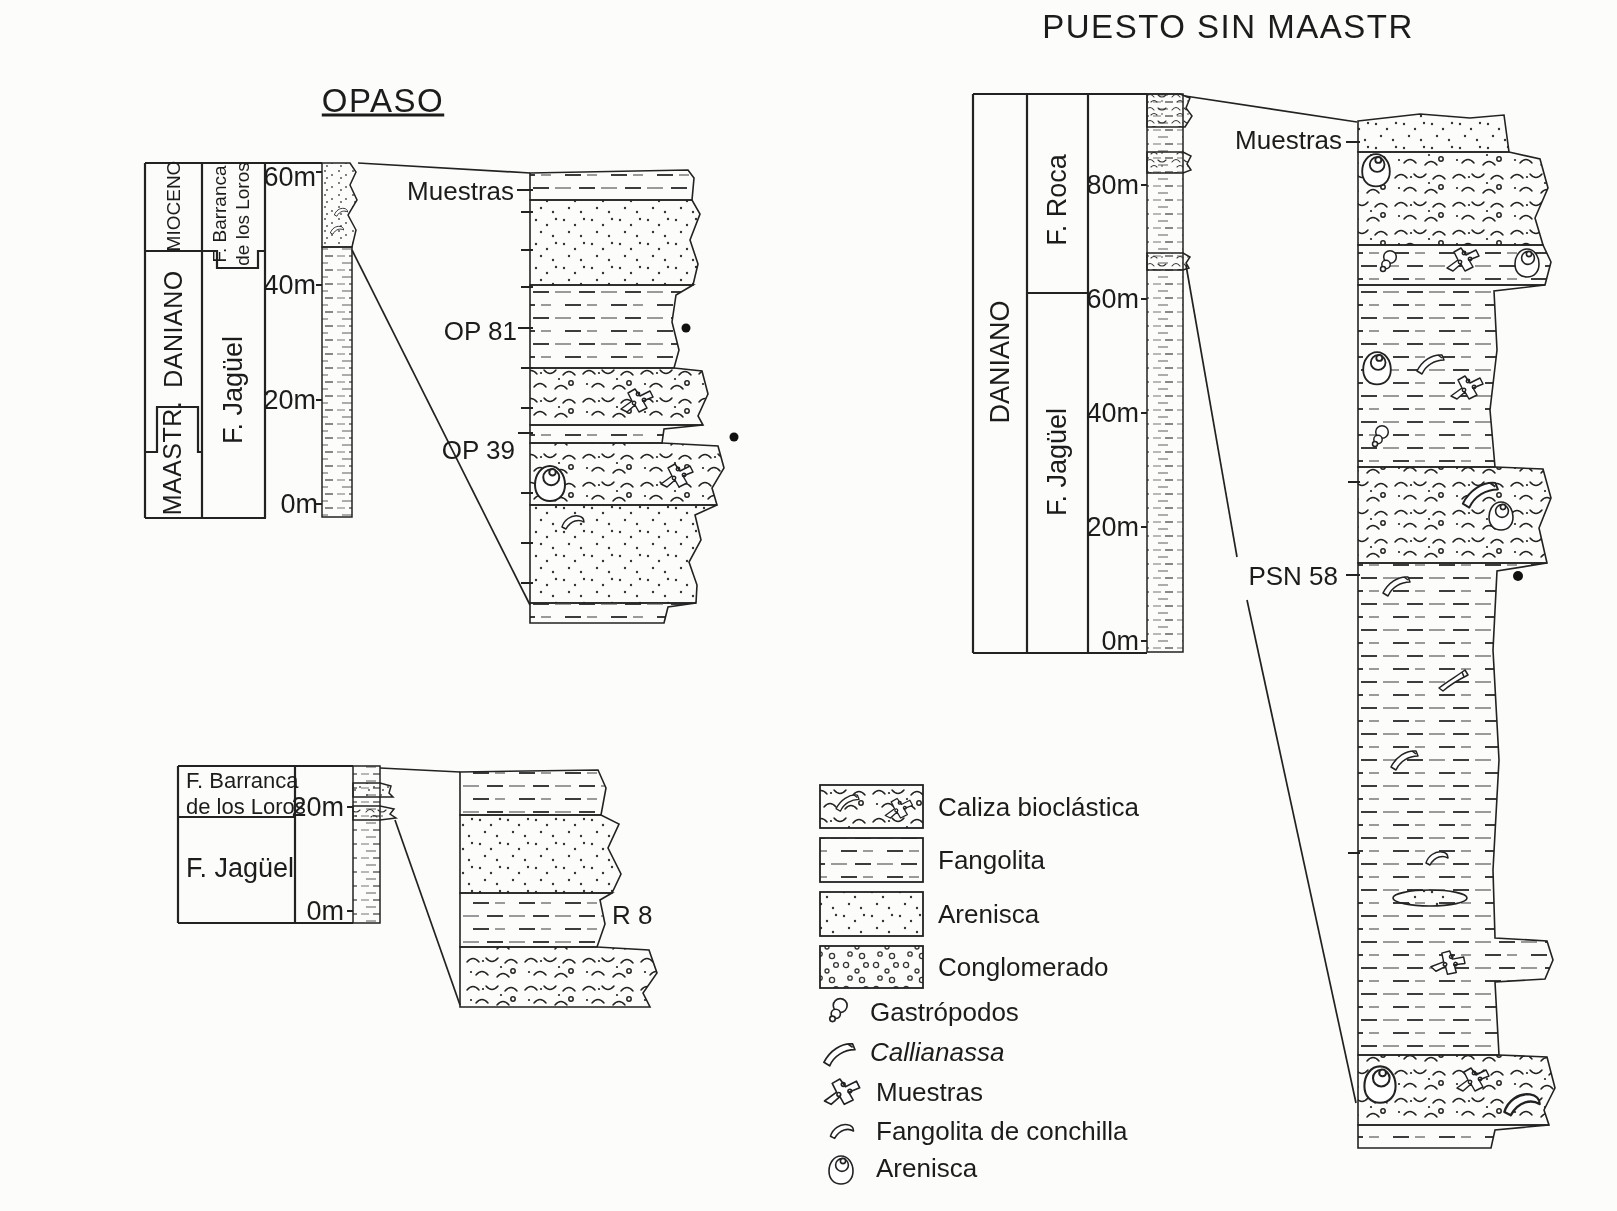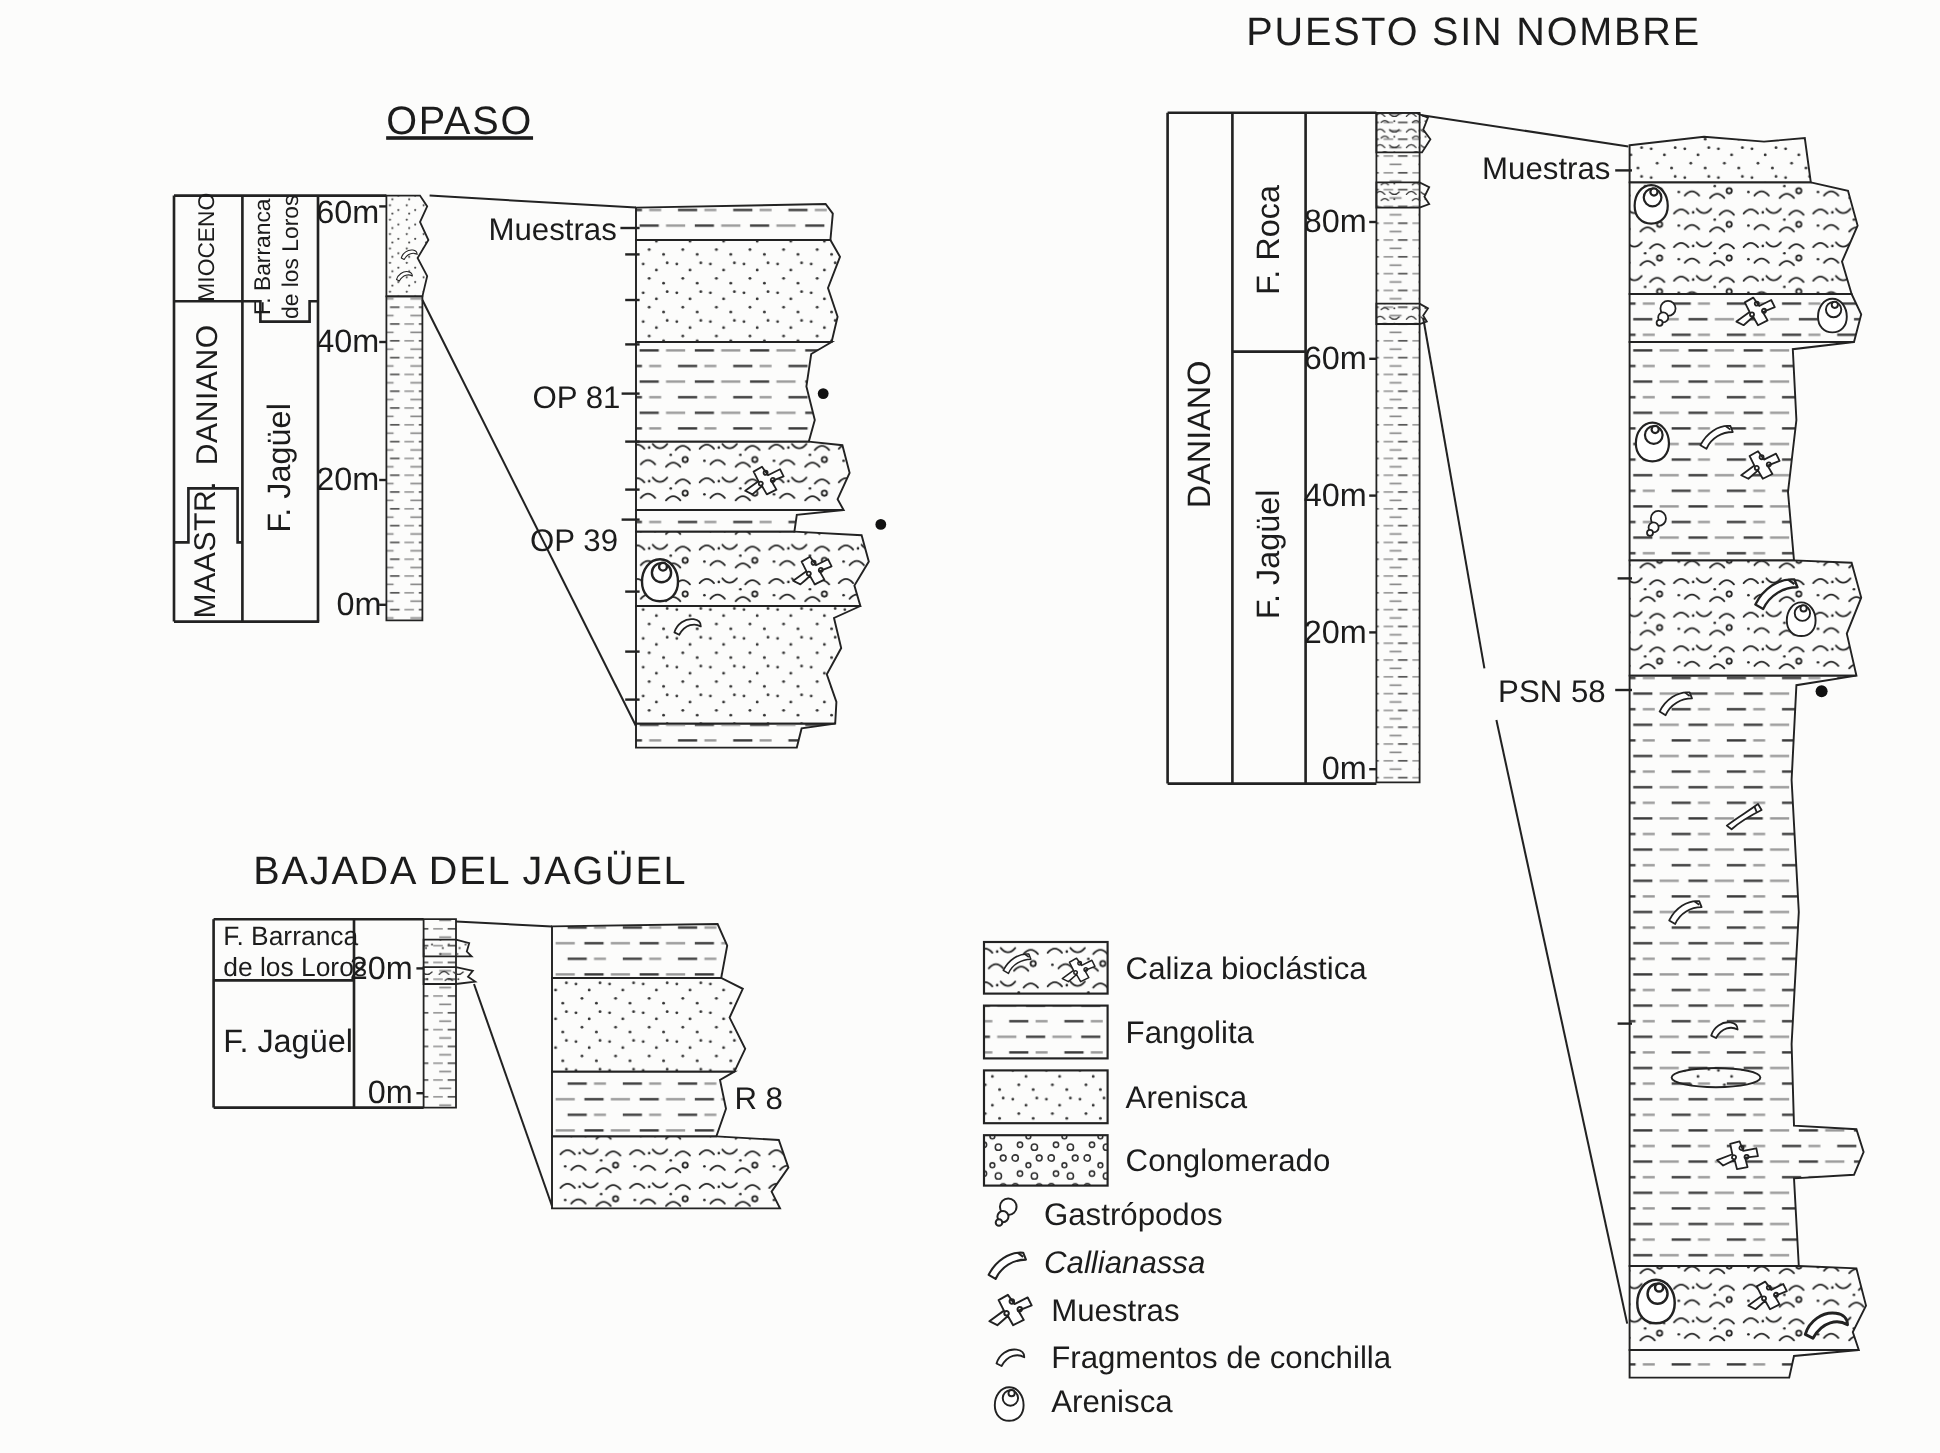--- a/index.html
+++ b/index.html
@@ -281,22 +281,21 @@
   <g>
     <use href="#sym-gas" transform="translate(838 1010) scale(1.1)"></use>
     <use href="#sym-cal" transform="translate(840 1052) scale(1.15)"></use>
     <use href="#sym-bri" transform="translate(841 1090) scale(1.1)"></use>
     <use href="#sym-shf" transform="translate(842 1131) scale(1.05)"></use>
     <use href="#sym-ost" transform="translate(841 1168)"></use>
   </g>
 </svg>
 
 <div class="lbl c title" style="left:383px;top:100px;text-decoration:underline;">OPASO</div>
-<div class="lbl c title" style="left:392px;top:725px;">BAJADA DEL JAGÜEL</div>
-<div class="lbl c title" style="left:1228px;top:26px;">PUESTO SIN NOMBRE</div>
+<div class="lbl c title" style="left:1228px;top:26px;">PUESTO SIN MAASTR</div>
 
 <div class="lbl rot fs19" style="left:173px;top:206px;">MIOCENO</div>
 <div class="lbl rot fs25" style="left:173px;top:329px;">DANIANO</div>
 <div class="lbl rot fs25" style="left:172px;top:458px;">MAASTR.</div>
 <div class="lbl rot fs19 ml" style="left:232px;top:214px;">
   <div>F. Barranca</div>
   <div>de los Loros</div>
 </div>
 <div class="lbl rot fs27" style="left:233px;top:390px;">F. Jagüel</div>
 <div class="lbl r fs27" style="left:316px;top:177px;">60m</div>
@@ -327,16 +326,16 @@
 <div class="lbl r fs26" style="left:1342px;top:140px;">Muestras</div>
 <div class="lbl r fs26" style="left:1338px;top:576px;">PSN 58</div>
 
 <div class="lbl fs26" style="left:938px;top:807px;">Caliza bioclástica</div>
 <div class="lbl fs26" style="left:938px;top:860px;">Fangolita</div>
 <div class="lbl fs26" style="left:938px;top:914px;">Arenisca</div>
 <div class="lbl fs26" style="left:938px;top:967px;text-align:right;">Conglomerado</div>
 <div class="lbl fs26" style="left:870px;top:1012px;">Gastrópodos</div>
 <div class="lbl fs26 it" style="left:870px;top:1052px;">Callianassa</div>
 <div class="lbl fs26" style="left:876px;top:1092px;">Muestras</div>
-<div class="lbl fs26" style="left:876px;top:1131px;">Fragmentos de conchilla</div>
+<div class="lbl fs26" style="left:876px;top:1131px;">Fangolita de conchilla</div>
 <div class="lbl fs26" style="left:876px;top:1168px;">Arenisca</div>
 
 </div>
 
 </body></html>

